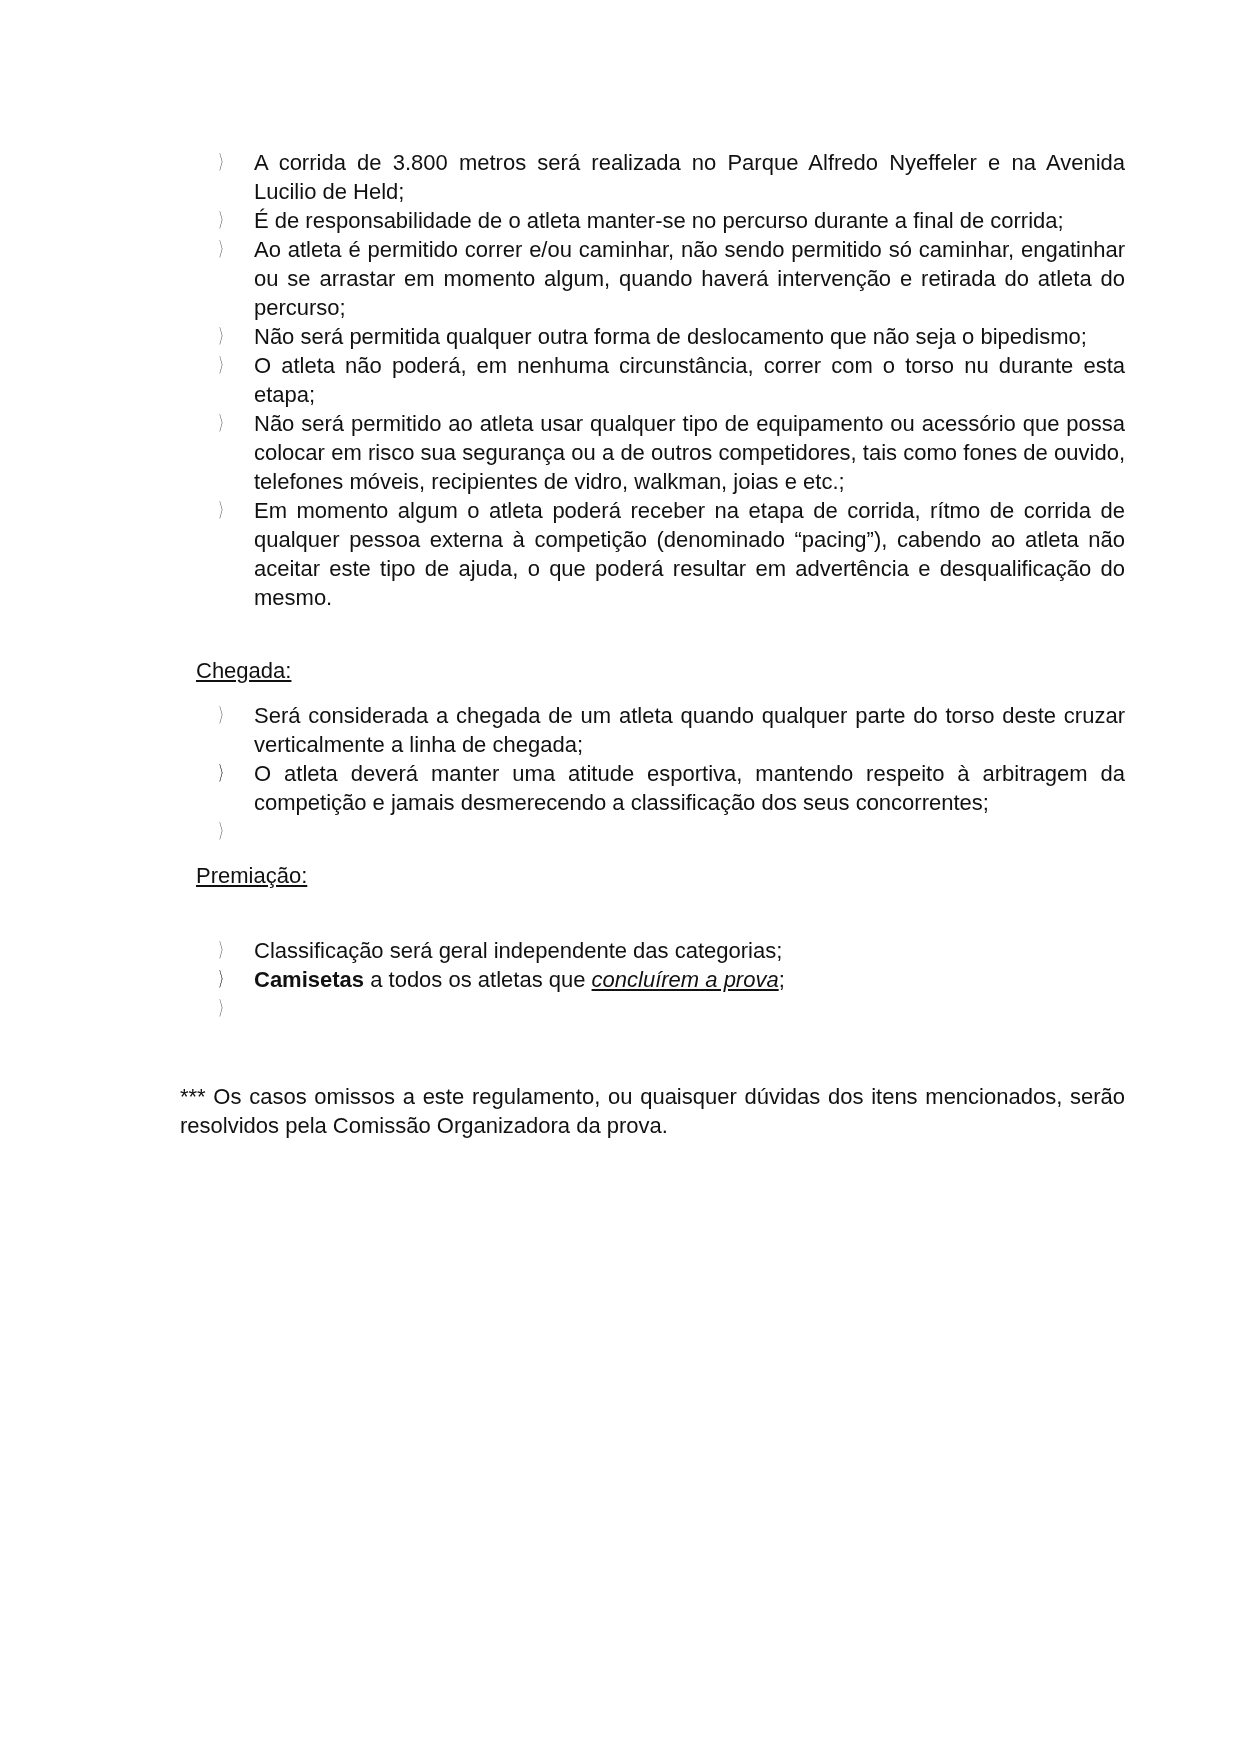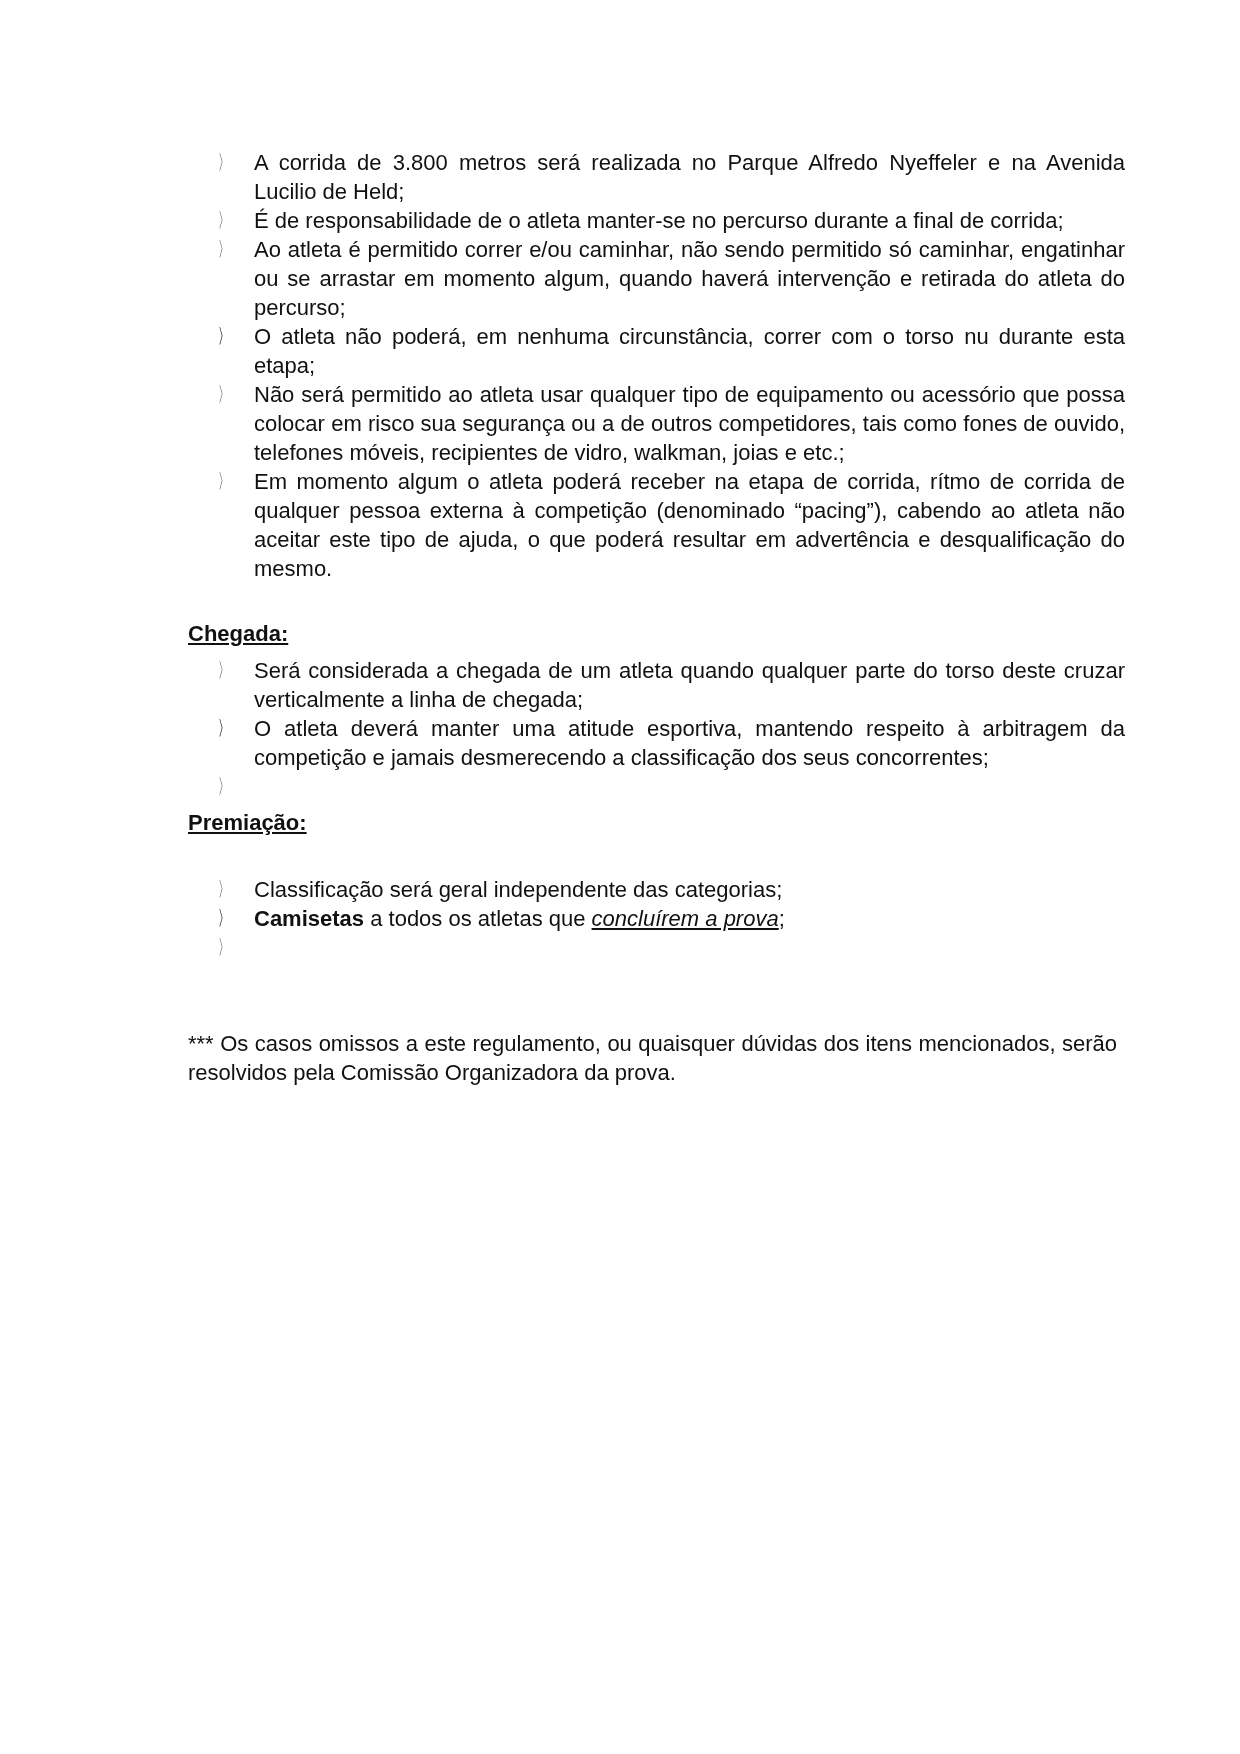--- a/index.html
+++ b/index.html
@@ -2,38 +2,38 @@
 <html><head>
 <meta charset="utf-8">
 <style>
   html, body { margin: 0; padding: 0; background: #ffffff; }
   body { width: 1240px; height: 1754px; position: relative; overflow: hidden;
          font-family: "Liberation Sans", sans-serif; color: #111; }
   .page { position: absolute; left: 180px; top: 148px; width: 945px; font-size: 22px; line-height: 29px; }
   .list { margin: 0; padding: 0; list-style: none; }
   .item { position: relative; padding-left: 74px; text-align: justify; }
   .bullet { position: absolute; left: 34px; top: 0; color: #444; font-size: 20px; font-family: "DejaVu Sans", sans-serif; transform: scaleX(0.6); }
-  .heading { text-decoration: underline; margin: 8px; font-weight: bold; font-size: 22px; }
+  .heading { text-decoration: underline; margin: 16px; font-weight: normal; font-size: 22px; }
   .gap-sec { height: 28px; }
   .gap-head { height: 30px; }
   .gap-big { height: 88px; }
   .footnote { text-align: justify; }
   .bold { font-weight: bold; }
   .u { text-decoration: underline; font-style: italic; }
 </style>
 </head>
 <body>
 
 <div class="page">
 
   <ul class="list">
     <li class="item"><span class="bullet">〉</span><span>A corrida de 3.800 metros será realizada no Parque Alfredo Nyeffeler e na Avenida Lucilio de Held;</span></li>
     <li class="item"><span class="bullet">〉</span><span>É de responsabilidade de o atleta manter-se no percurso durante a final de corrida;</span></li>
     <li class="item"><span class="bullet">〉</span><span>Ao atleta é permitido correr e/ou caminhar, não sendo permitido só caminhar, engatinhar ou se arrastar em momento algum, quando haverá intervenção e retirada do atleta do percurso;</span></li>
-    <li class="item"><span class="bullet">〉</span></li>
+    <li class="item"><span class="bullet">〉</span><span>Não será permitida qualquer outra forma de deslocamento que não seja o bipedismo;</span></li>
     <li class="item"><span class="bullet">〉</span><span>O atleta não poderá, em nenhuma circunstância, correr com o torso nu durante esta etapa;</span></li>
     <li class="item"><span class="bullet">〉</span><span>Não será permitido ao atleta usar qualquer tipo de equipamento ou acessório que possa colocar em risco sua segurança ou a de outros competidores, tais como fones de ouvido, telefones móveis, recipientes de vidro, walkman, joias e etc.;</span></li>
     <li class="item"><span class="bullet">〉</span><span>Em momento algum o atleta poderá receber na etapa de corrida, rítmo de corrida de qualquer pessoa externa à competição (denominado “pacing”), cabendo ao atleta não aceitar este tipo de ajuda, o que poderá resultar em advertência e desqualificação do mesmo.</span></li>
   </ul>
 
   <div class="gap-sec"></div>
 
   <h2 class="heading">Chegada:</h2>
   <ul class="list">
     <li class="item"><span class="bullet">〉</span><span>Será considerada a chegada de um atleta quando qualquer parte do torso deste cruzar verticalmente a linha de chegada;</span></li>
@@ -48,15 +48,15 @@
   <div class="gap-head"></div>
   <ul class="list">
     <li class="item"><span class="bullet">〉</span><span>Classificação será geral independente das categorias;</span></li>
     <li class="item"><span class="bullet">〉</span></li>
     <li class="item"><span class="bullet">〉</span><span class="bold">Camisetas</span><span> a todos os atletas que </span><span class="u">concluírem a prova</span><span>;</span></li>
     <li class="item"><span class="bullet">〉</span></li>
   </ul>
 
   <div class="gap-big"></div>
 
-  <p class="footnote" style="margin:8px;">*** Os casos omissos a este regulamento, ou quaisquer dúvidas dos itens mencionados, serão resolvidos pela Comissão Organizadora da prova.</p>
+  <p class="footnote" style="margin:0;">*** Os casos omissos a este regulamento, ou quaisquer dúvidas dos itens mencionados, serão resolvidos pela Comissão Organizadora da prova.</p>
 
 </div>
 
 </body></html>

